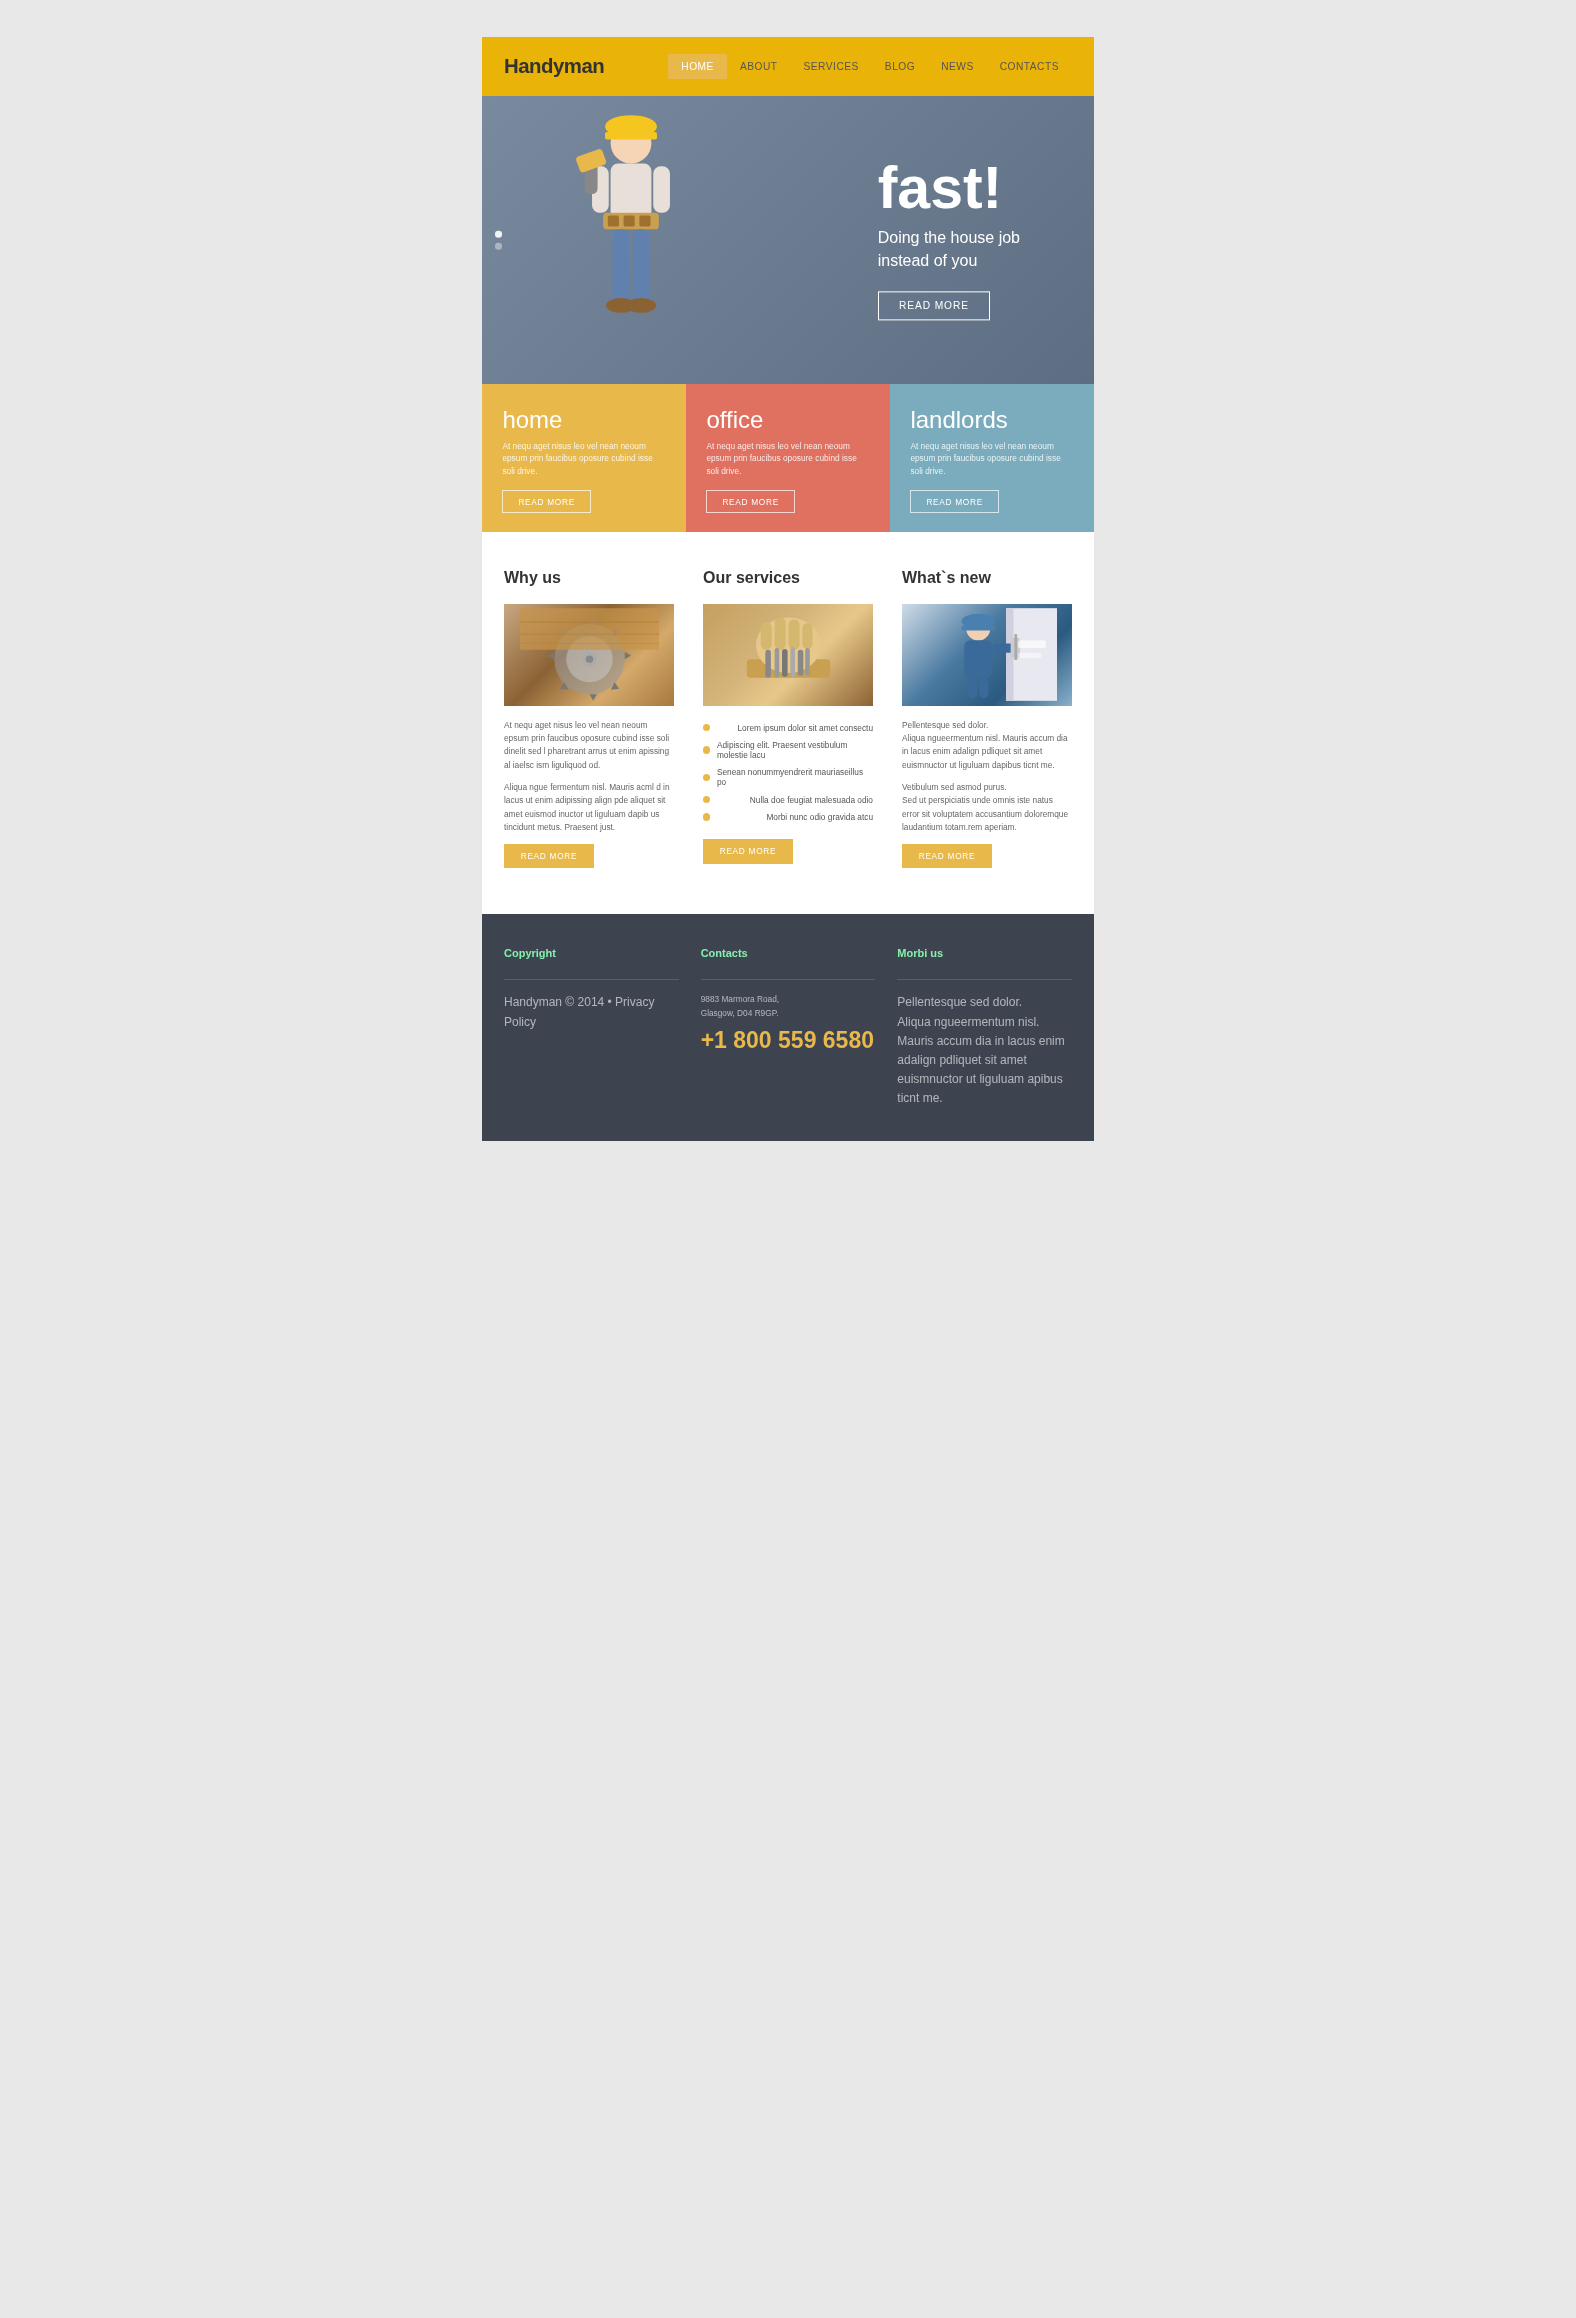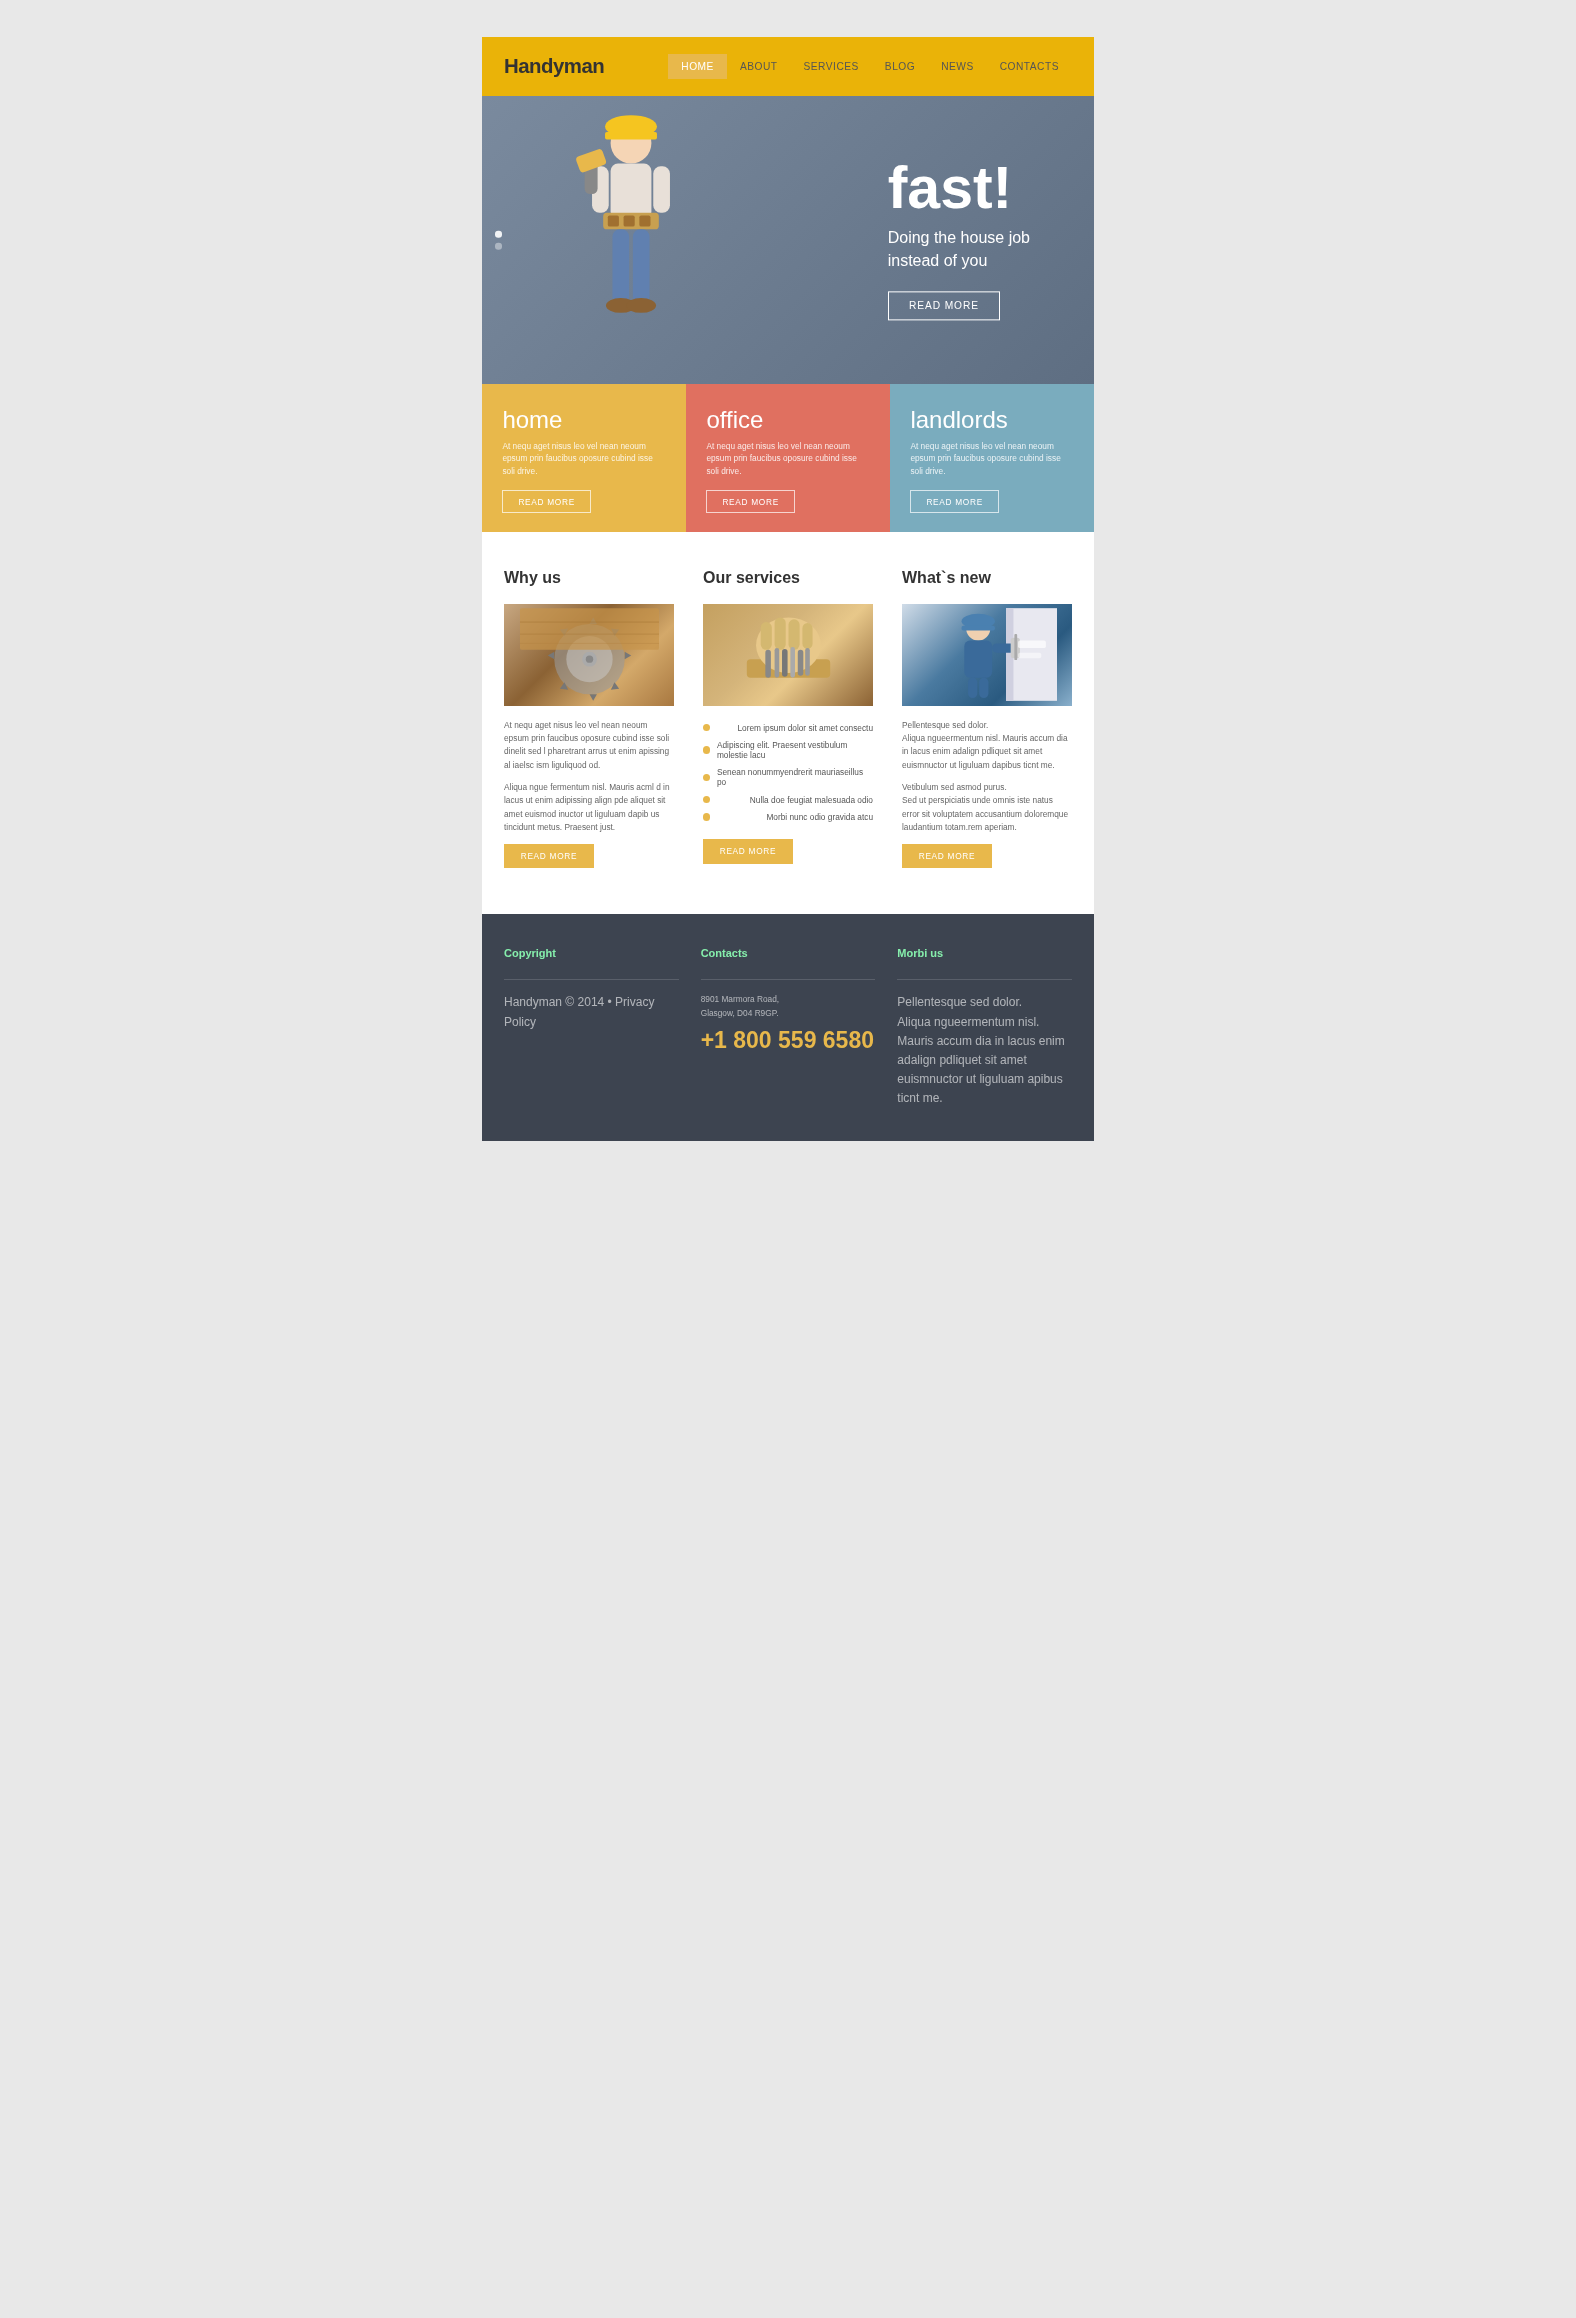--- a/index.html
+++ b/index.html
@@ -84,21 +84,21 @@
       width: 204px;
       height: 278px;
       overflow: hidden;
     }
     .hero-worker-svg {
       width: 186px;
       height: 269px;
     }
     .hero-text {
       position: absolute;
-      right: 64px;
+      right: 74px;
       top: 50%;
       transform: translateY(-50%);
       color: #fff;
       text-align: left;
     }
     .hero-title {
       font-size: 59px;
       font-weight: 900;
       line-height: 1;
       margin-bottom: 9.3px;
@@ -488,21 +488,21 @@
     </div>
   </div>
 
   <div class="footer">
     <div class="footer-col">
       <div class="footer-title">Copyright</div>
       <div class="footer-text">Handyman © 2014 • Privacy Policy</div>
     </div>
     <div class="footer-col">
       <div class="footer-title">Contacts</div>
-      <div class="footer-address" style="white-space: pre-line;">8901 Marmora Road,
+      <div class="footer-address" style="white-space: pre-line;">9883 Marmora Road,
 Glasgow, D04 R9GP.</div>
       <div class="footer-phone">+1 800 559 6580</div>
     </div>
     <div class="footer-col">
       <div class="footer-title">Morbi us</div>
       <div class="footer-text" style="white-space: pre-line;">Pellentesque sed dolor.
 Aliqua ngueermentum nisl. Mauris accum dia in lacus enim adalign pdliquet sit amet euismnuctor ut liguluam apibus ticnt me.</div>
     </div>
   </div>
 

